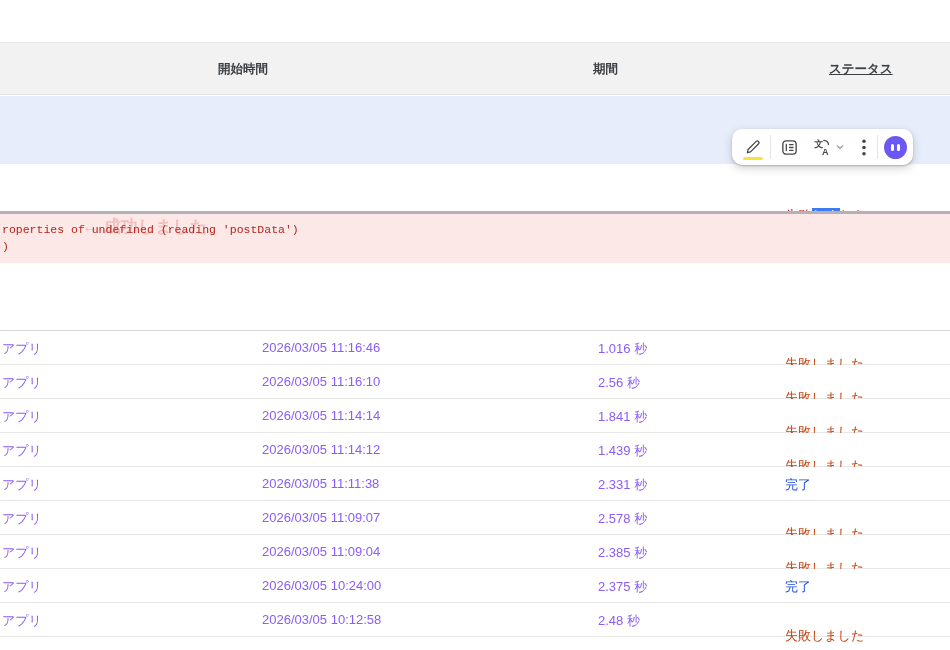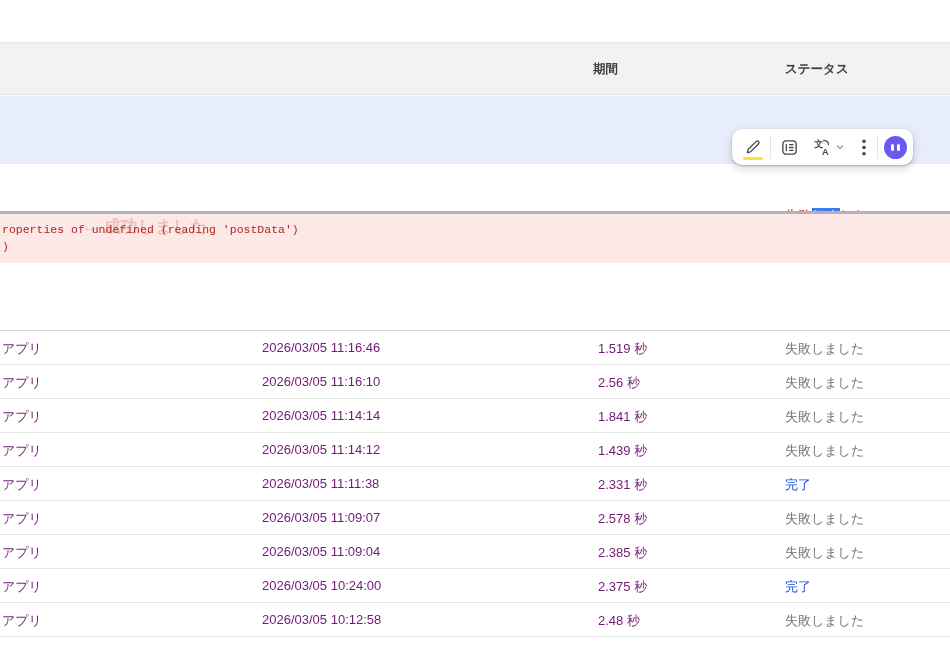--- a/index.html
+++ b/index.html
@@ -3,21 +3,21 @@
 <meta charset="utf-8">
 <style>
   html,body{margin:0;padding:0;background:#fff;}
   .screen{position:relative;width:950px;height:650px;background:#fff;overflow:hidden;
           font-family:"Liberation Sans",sans-serif;color:#202124;}
 
   
   .header-band{position:absolute;left:0;top:42px;width:950px;height:53px;
                background:#f2f2f3;border-top:1px solid #e7e7e7;border-bottom:1px solid #e2e2e2;box-sizing:border-box;}
   .header-band .h{position:absolute;top:0;line-height:52px;font-size:12.5px;font-weight:bold;color:#3c4043;cursor:pointer;}
-  .h-start{left:218px;} .h-dur{left:593px;} .h-status{left:785px;}
+  .h-start{left:218px;} .h-dur{left:593px;} .h-status{left:829px;text-decoration:underline;}
 
   
   .sel-row{position:absolute;left:0;top:96px;width:950px;height:68px;background:#e8edfb;}
   .sel-row .cell{position:absolute;top:123px;font-size:13px;color:#202124;}
   .c-name{left:4px;} .c-start{left:218px;} .c-dur{left:593px;}
   .c-status{position:absolute;left:785px;top:111px;font-size:13.5px;color:#c5221f;white-space:nowrap;}
   .txt-selected{background:#3e7bf0;color:#fff;}
 
   
   .toolbar{position:absolute;left:732px;top:129px;width:181px;height:36px;background:#fff;border-radius:10px;
@@ -37,31 +37,32 @@
   .error-panel{position:absolute;left:0;top:214px;width:950px;height:49px;background:#fce8e6;}
   .err-line{position:absolute;left:2px;margin:0;font-family:"Liberation Mono","DejaVu Sans Mono",monospace;
             font-size:11.5px;color:#b3261e;white-space:pre;}
   .err-1{top:9px;} .err-2{top:26px;}
   .overlay-trans{position:absolute;left:82px;top:1px;font-size:17px;font-weight:bold;color:#d9544f;opacity:.28;white-space:nowrap;}
 
   
   .table-divider{position:absolute;left:0;top:330px;width:950px;height:1px;background:#d6d6d6;}
   .rows{position:absolute;left:0;top:331px;width:950px;}
   .row{position:relative;width:950px;height:34px;border-bottom:1px solid #e7e7e7;box-sizing:border-box;cursor:pointer;background:#fff;}
-  .row span{position:absolute;top:9px;font-size:13px;color:#701a75;}
+  .row span{position:absolute;top:9px;font-size:13px;color:#8b5cf6;}
   .r-type{left:2px;} .r-start{left:220px;margin-left:42px;} .r-dur{left:598px;} .r-status{left:785px;}
-  .r-status.failed{color:#737373;} .r-status.ok{color:#1d4ed8;}
+  .r-status.failed{color:#c2410c;margin-top:15px;} .r-status.ok{color:#1d4ed8;}
   svg{display:block;}
 </style>
 </head>
 <body>
 
 <div class="screen">
 
   <div class="header-band">
+    <span class="h h-start">開始時間</span>
     <span class="h h-dur">期間</span>
     <span class="h h-status">ステータス</span>
   </div>
 
   <div class="sel-row">
     <span class="cell c-name">タ</span>
     <span class="cell c-start">2026/03/05 11:25:31</span>
     <span class="cell c-dur">0.475 秒</span>
     <span class="c-status"><span>失敗</span><span class="txt-selected">しま</span><span>した</span></span>
   </div>
@@ -121,21 +122,21 @@
     <pre class="err-line err-1">roperties of undefined (reading 'postData')</pre>
     <pre class="err-line err-2">)</pre>
   </div>
 
   <div class="table-divider"></div>
 
   <div class="rows">
     <div class="row">
       <span class="r-type">アプリ</span>
       <span class="r-start">2026/03/05 11:16:46</span>
-      <span class="r-dur">1.519 秒</span>
+      <span class="r-dur">1.016 秒</span>
       <span class="r-status failed">失敗しました</span>
     </div>
 
     <div class="row">
       <span class="r-type">アプリ</span>
       <span class="r-start">2026/03/05 11:16:10</span>
       <span class="r-dur">2.56 秒</span>
       <span class="r-status failed">失敗しました</span>
     </div>
 

